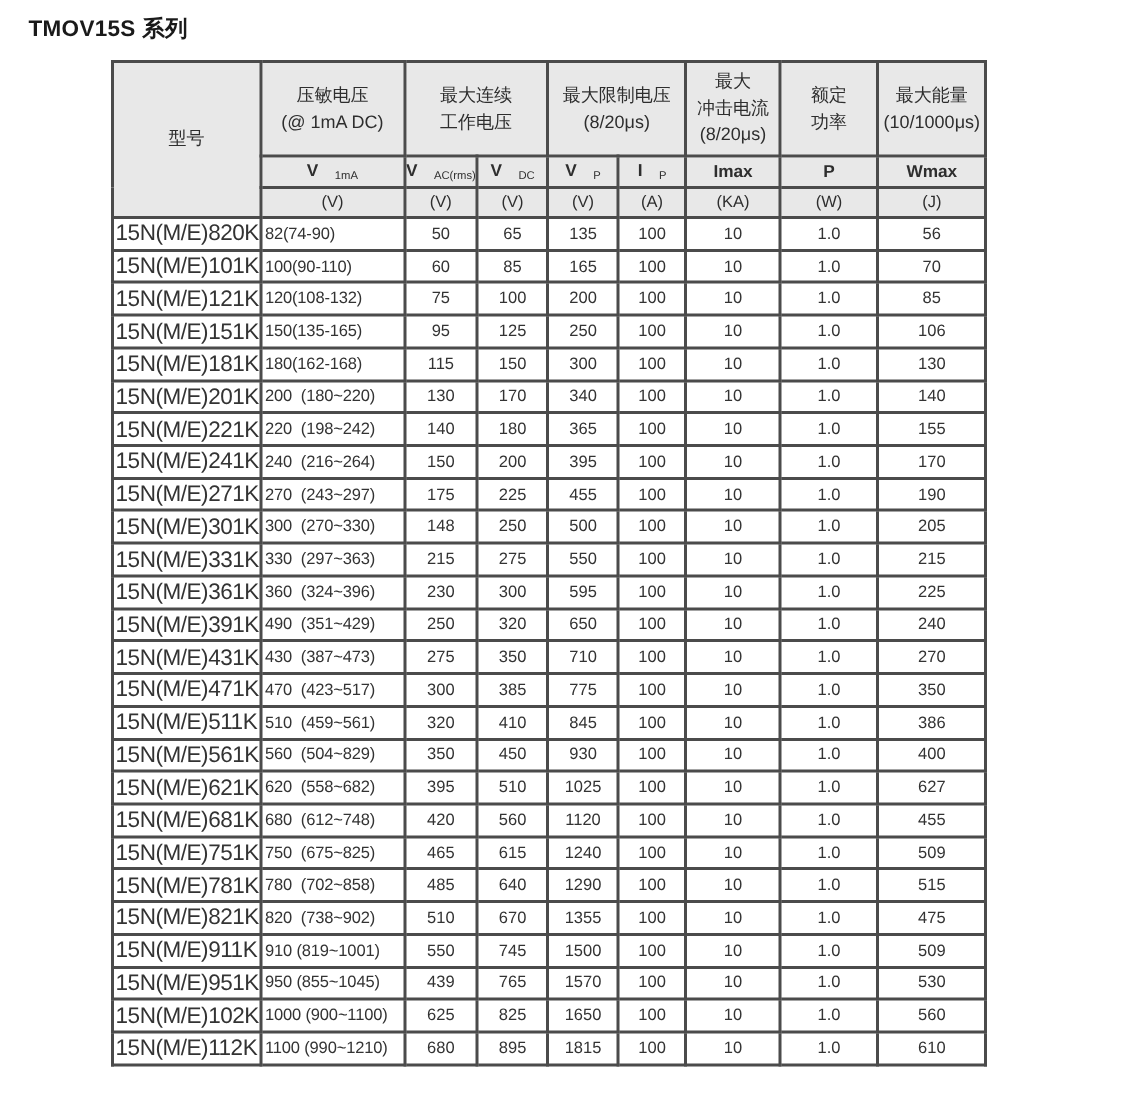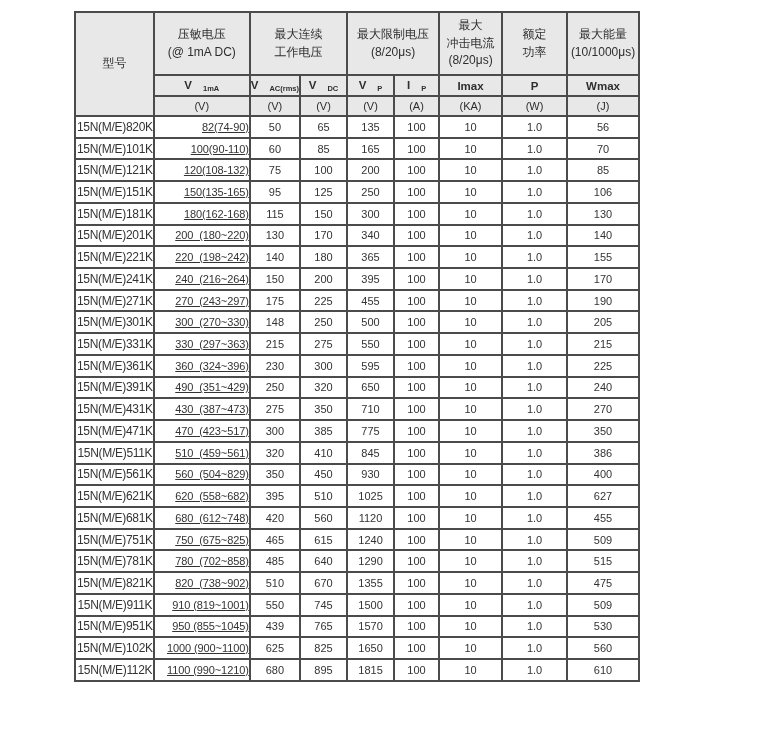--- a/index.html
+++ b/index.html
@@ -16,40 +16,40 @@
     border-collapse: collapse; table-layout: fixed;
     margin: 11px 0 0 74px;
   }
   table.spec th, table.spec td {
     border: 2px solid #4b4b4b; padding: 0; overflow: hidden;
   }
   thead th { background: #e8e8e8; font-weight: normal; text-align: center; }
   .h-group th { height: 61px; font-size: 12px; line-height: 1.45; color: #2e2e2e; vertical-align: middle; }
   th.model-th { font-size: 12px; }
   .h-sym th { height: 19px; font-size: 11.5px; font-weight: bold; color: #2e2e2e; }
-  .h-sym sub { font-size: 7.5px; font-weight: bold; vertical-align: -2px; margin-left: 11px; }
+  .h-sym sub { font-size: 7.5px; font-weight: normal; vertical-align: -2px; margin-left: 11px; }
   .h-unit th { height: 18px; font-size: 11px; color: #2e2e2e; }
   tbody td {
     height: 19.73px; font-size: 11px; text-align: center;
     color: #333; background: #fff; vertical-align: middle;
   }
   tbody td.c-model {
-    font-size: 12px; text-align: center; padding-left: 1px;
+    font-size: 15px; text-align: left; padding-left: 1px;
     letter-spacing: -0.3px; white-space: nowrap;
   }
   tbody td.c-v1ma {
-    text-align: right; padding-left: 2px; white-space: pre;
+    text-align: left; padding-left: 2px; white-space: pre;
     letter-spacing: -0.1px;
-    text-decoration: underline;
   }
 </style>
 </head>
 <body>
 
 <div class="page">
+  <div class="title">TMOV15S 系列</div>
 
   <table class="spec">
     <colgroup>
       <col style="width:73px">
         <col style="width:96px">
         <col style="width:47px">
       <col style="width:47px">
         <col style="width:47px">
         <col style="width:45px">
       <col style="width:63px">

